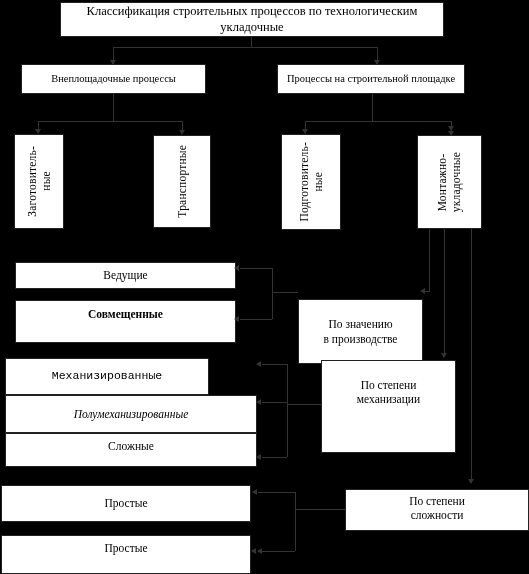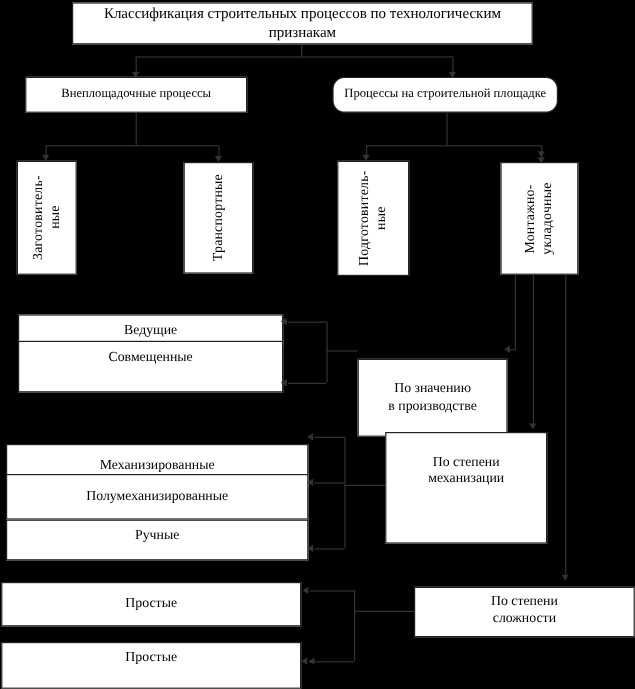--- a/index.html
+++ b/index.html
@@ -68,35 +68,35 @@
   .f13 { font-size: 12.5px; }
   .f12 { font-size: 11.5px; }
   .f11 { font-size: 10.5px; }
 </style>
 </head>
 <body>
 
 <div id="canvas">
 
   <div class="box f13" style="left:60px; top:2px; width:384px; height:35px;">
-    <span class="txt">Классификация строительных процессов по технологическим признакам</span>
+    <span class="txt">Классификация строительных процессов по технологическим укладочные</span>
   </div>
 
   <div class="ln vl" style="left:251px; top:37px; width:1px; height:10px;"></div>
   <div class="ln hl" style="left:113px; top:47px; width:264px; height:1px;"></div>
   <div class="ln vl" style="left:113px; top:47px; width:1px; height:15px;"></div>
   <div class="arrow-d" style="left:110px; top:60px;"></div>
   <div class="ln vl" style="left:377px; top:47px; width:1px; height:15px;"></div>
   <div class="arrow-d" style="left:374px; top:60px;"></div>
 
   <div class="box f11" style="left:21px; top:64px; width:185px; height:30px;">
     <span class="txt">Внеплощадочные процессы</span>
   </div>
 
-  <div class="box f11" style="left:277px; top:64px; width:188px; height:30px;border-radius:10px;">
+  <div class="box f11" style="left:277px; top:64px; width:188px; height:30px;">
     <span class="txt">Процессы на строительной площадке</span>
   </div>
 
   <div class="ln vl" style="left:113px; top:94px; width:1px; height:27px;"></div>
   <div class="ln hl" style="left:38px; top:121px; width:144px; height:1px;"></div>
   <div class="ln vl" style="left:38px; top:121px; width:1px; height:10px;"></div>
   <div class="arrow-d" style="left:35px; top:129px;"></div>
   <div class="ln vl" style="left:182px; top:121px; width:1px; height:11px;"></div>
   <div class="arrow-d" style="left:179px; top:130px;"></div>
 
@@ -134,46 +134,46 @@
   <div class="ln vl" style="left:444px; top:229px; width:1px; height:125px;"></div>
   <div class="arrow-d" style="left:441px; top:353px;"></div>
 
   <div class="ln vl" style="left:471px; top:229px; width:1px; height:251px;"></div>
   <div class="arrow-d" style="left:468px; top:479px;"></div>
 
   <div class="box f12" style="left:15px; top:262px; width:221px; height:27px;">
     <span class="txt">Ведущие</span>
   </div>
 
-  <div class="box f12 top-align" style="left:15px; top:284px; width:221px; height:43px; padding-top:6px;">
+  <div class="box f12 top-align" style="left:15px; top:300px; width:221px; height:43px; padding-top:6px;font-weight:bold;">
     <span class="txt">Совмещенные</span>
   </div>
 
   <div class="box f12" style="left:298px; top:259px; width:125px; height:65px;margin-top:40px;">
     <span class="txt">По значению
 в производстве</span>
   </div>
 
   <div class="ln hl" style="left:272px; top:292px; width:26px; height:1px;"></div>
   <div class="ln vl" style="left:272px; top:268px; width:1px; height:51px;"></div>
   <div class="ln hl" style="left:240px; top:268px; width:32px; height:1px;"></div>
   <div class="arrow-l" style="left:234px; top:265px;"></div>
   <div class="ln hl" style="left:240px; top:319px; width:32px; height:1px;"></div>
   <div class="arrow-l" style="left:234px; top:316px;"></div>
 
-  <div class="box f12" style="left:5px; top:370px; width:252px; height:37px;">
+  <div class="box f12" style="left:5px; top:358px; width:204px; height:37px;font-family:Liberation Mono, monospace;">
     <span class="txt">Механизированные</span>
   </div>
 
-  <div class="box f12" style="left:5px; top:395px; width:252px; height:38px;">
+  <div class="box f12" style="left:5px; top:395px; width:252px; height:38px;font-style:italic;">
     <span class="txt">Полумеханизированные</span>
   </div>
 
   <div class="box f12 top-align" style="left:5px; top:433px; width:252px; height:34px; padding-top:5px;">
-    <span class="txt">Ручные</span>
+    <span class="txt">Сложные</span>
   </div>
 
   <div class="box f12 top-align" style="left:321px; top:360px; width:135px; height:93px; padding-top:17px;">
     <span class="txt">По степени
 механизации</span>
   </div>
 
   <div class="ln hl" style="left:287px; top:404px; width:34px; height:1px;"></div>
   <div class="ln vl" style="left:287px; top:364px; width:1px; height:93px;"></div>
   <div class="ln hl" style="left:262px; top:364px; width:25px; height:1px;"></div>

